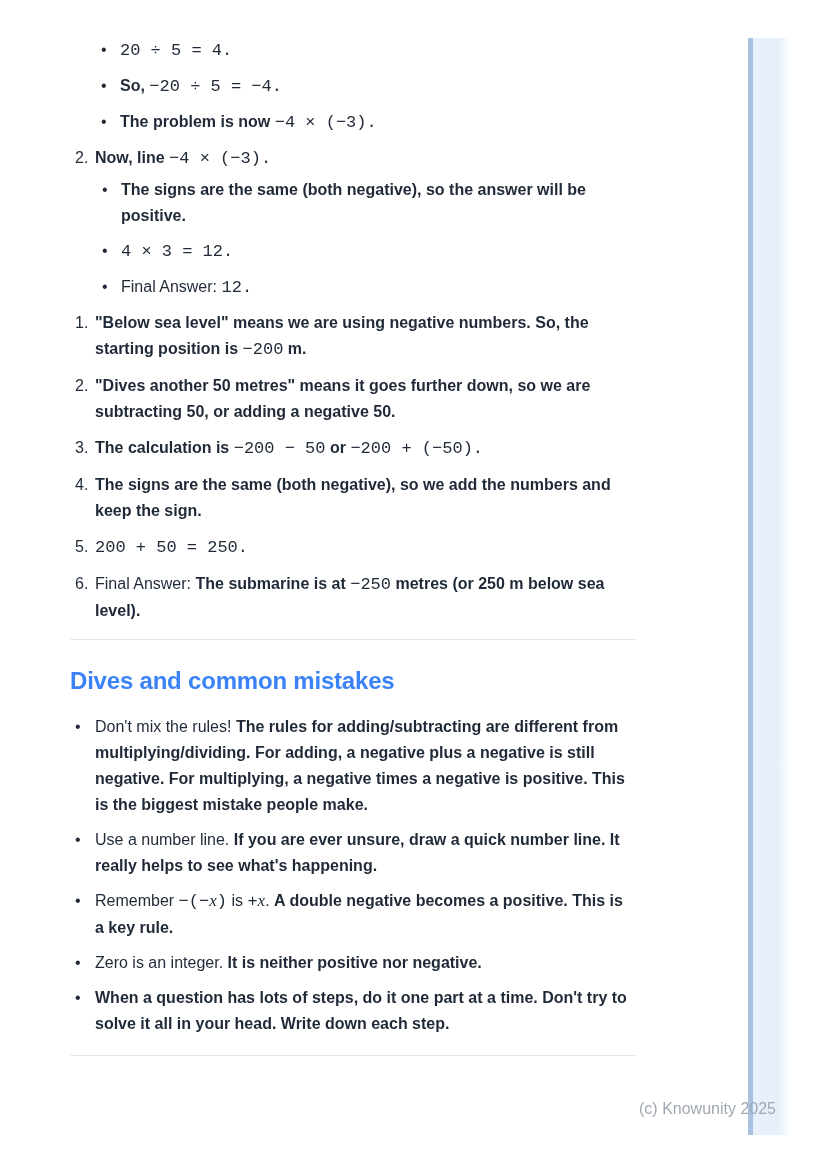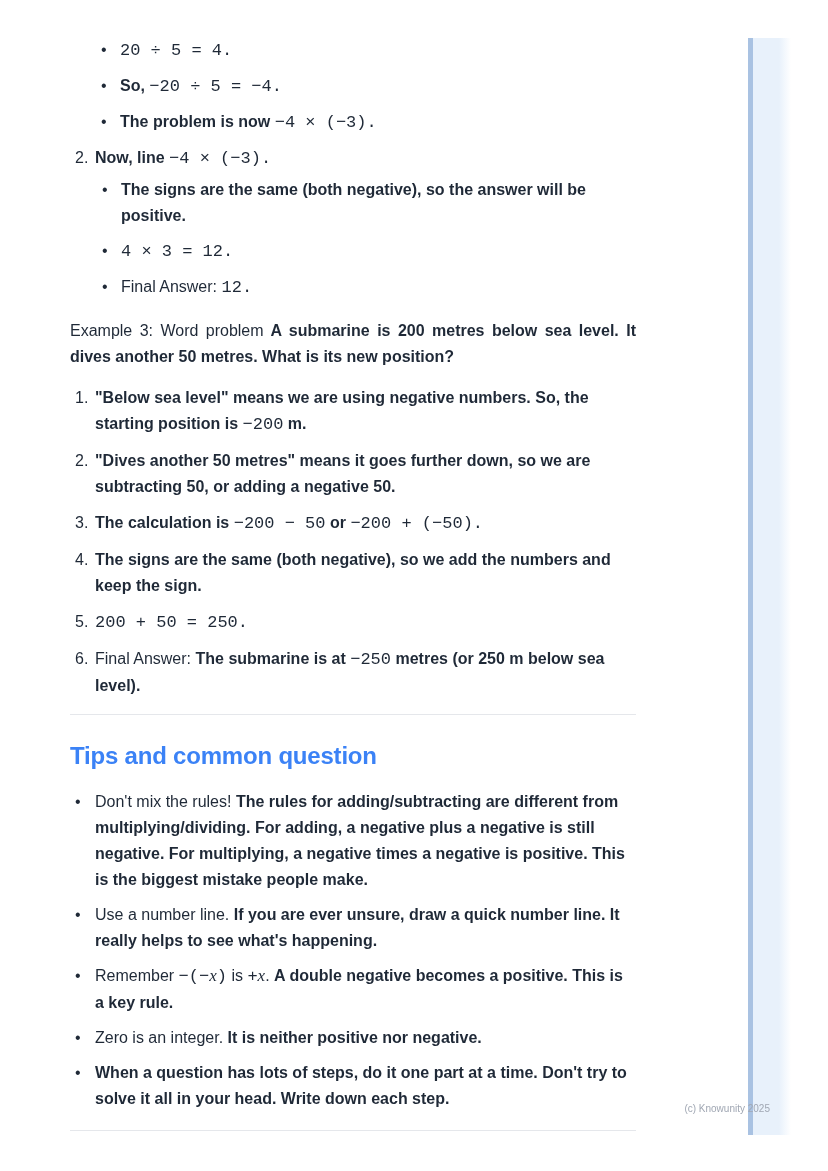--- a/index.html
+++ b/index.html
@@ -66,22 +66,22 @@
     position:absolute;left:0;top:0;width:100%;height:100%;
     background:linear-gradient(to right,var(--panel_fill) 0%,var(--panel_fill) 72%,rgba(255,255,255,0) 100%);
     z-index:1;
   }
   .panel-thumb{
     position:absolute;left:0;top:0;width:5px;height:100%;
     background:var(--panel_thumb);
     z-index:2;
   }
   .footer{
-    position:absolute;top:1101px;right:58px;
-    font-size:10px;line-height:16px;color:var(--muted);
+    position:absolute;top:1101px;right:52px;
+    font-size:16px;line-height:16px;color:var(--muted);
     z-index:3;
   }
 </style>
 </head>
 <body>
 
 <div class="content">
 
   <ul class="list level2">
       <li><span class="marker">•</span><span><span class="run-m">20 ÷ 5 = 4.</span></span></li>
@@ -90,34 +90,33 @@
     </ul>
 
   <ol class="list level1 solve-list">
       <li><span class="marker">2.</span><span><span class="run-p">Now, line </span><span class="run-m">−4 × (−3).</span></span><ul class="sub-list">
           <li><span class="marker">•</span><span><span class="run-p">The signs are the same (both negative), so the answer will be positive.</span></span></li>
           <li><span class="marker">•</span><span><span class="run-m">4 × 3 = 12.</span></span></li>
           <li><span class="marker">•</span><span><span class="run-b">Final Answer: </span><span class="run-m">12.</span></span></li>
         </ul></li>
     </ol>
 
-  <p class="paragraph"><span class="run-b">Example 3: Word problem</span><span class="run-p"> A submarine is 200 metres below sea level. It dives another 50 metres. What is its new position?</span></p>
 
   <ol class="list level1 word-list">
       <li><span class="marker">1.</span><span><span class="run-p">"Below sea level" means we are using negative numbers. So, the starting position is </span><span class="run-m">−200</span><span class="run-p"> m.</span></span></li>
       <li><span class="marker">2.</span><span><span class="run-p">"Dives another 50 metres" means it goes further down, so we are subtracting 50, or adding a negative 50.</span></span></li>
       <li><span class="marker">3.</span><span><span class="run-p">The calculation is </span><span class="run-m">−200 − 50</span><span class="run-p"> or </span><span class="run-m">−200 + (−50).</span></span></li>
       <li><span class="marker">4.</span><span><span class="run-p">The signs are the same (both negative), so we add the numbers and keep the sign.</span></span></li>
       <li><span class="marker">5.</span><span><span class="run-m">200 + 50 = 250.</span></span></li>
       <li><span class="marker">6.</span><span><span class="run-b">Final Answer: </span><span class="run-p">The submarine is at </span><span class="run-m">−250</span><span class="run-p"> metres (or 250 m below sea level).</span></span></li>
     </ol>
 
   <hr class="divider">
 
-  <h2 class="section-heading">Tips and common question</h2>
+  <h2 class="section-heading">Dives and common mistakes</h2>
 
   <ul class="list level1 tips-list">
       <li><span class="marker">•</span><span><span class="run-b">Don't mix the rules! </span><span class="run-p">The rules for adding/subtracting are different from multiplying/dividing. For adding, a negative plus a negative is still negative. For multiplying, a negative times a negative is positive. This is the biggest mistake people make.</span></span></li>
       <li><span class="marker">•</span><span><span class="run-b">Use a number line. </span><span class="run-p">If you are ever unsure, draw a quick number line. It really helps to see what's happening.</span></span></li>
       <li><span class="marker">•</span><span><span class="run-b">Remember </span><span class="run-m">−(−</span><span class="run-mi">x</span><span class="run-m">)</span><span class="run-b"> is </span><span class="run-m">+</span><span class="run-mi">x</span><span class="run-b">. </span><span class="run-p">A double negative becomes a positive. This is a key rule.</span></span></li>
       <li><span class="marker">•</span><span><span class="run-b">Zero is an integer. </span><span class="run-p">It is neither positive nor negative.</span></span></li>
       <li><span class="marker">•</span><span><span class="run-p">When a question has lots of steps, do it one part at a time. Don't try to solve it all in your head. Write down each step.</span></span></li>
     </ul>
 
   <hr class="divider bottom">

